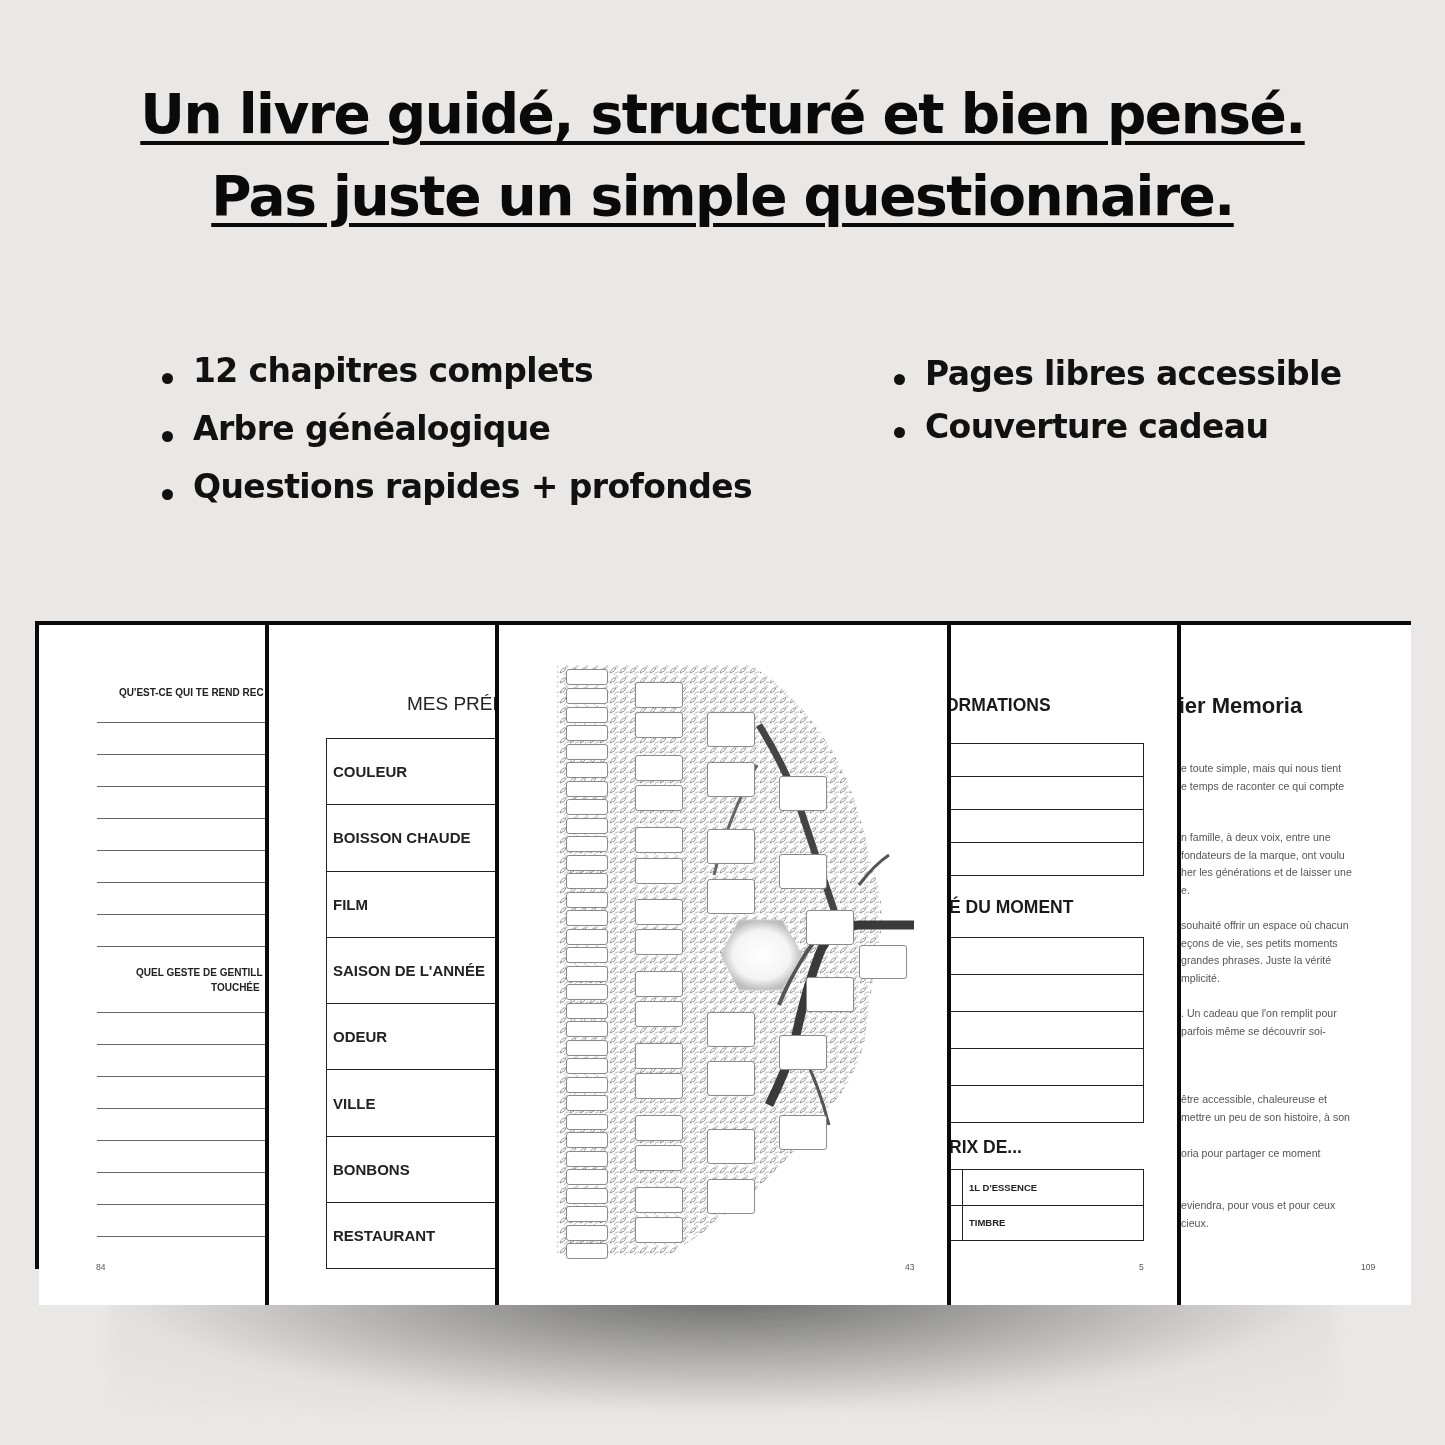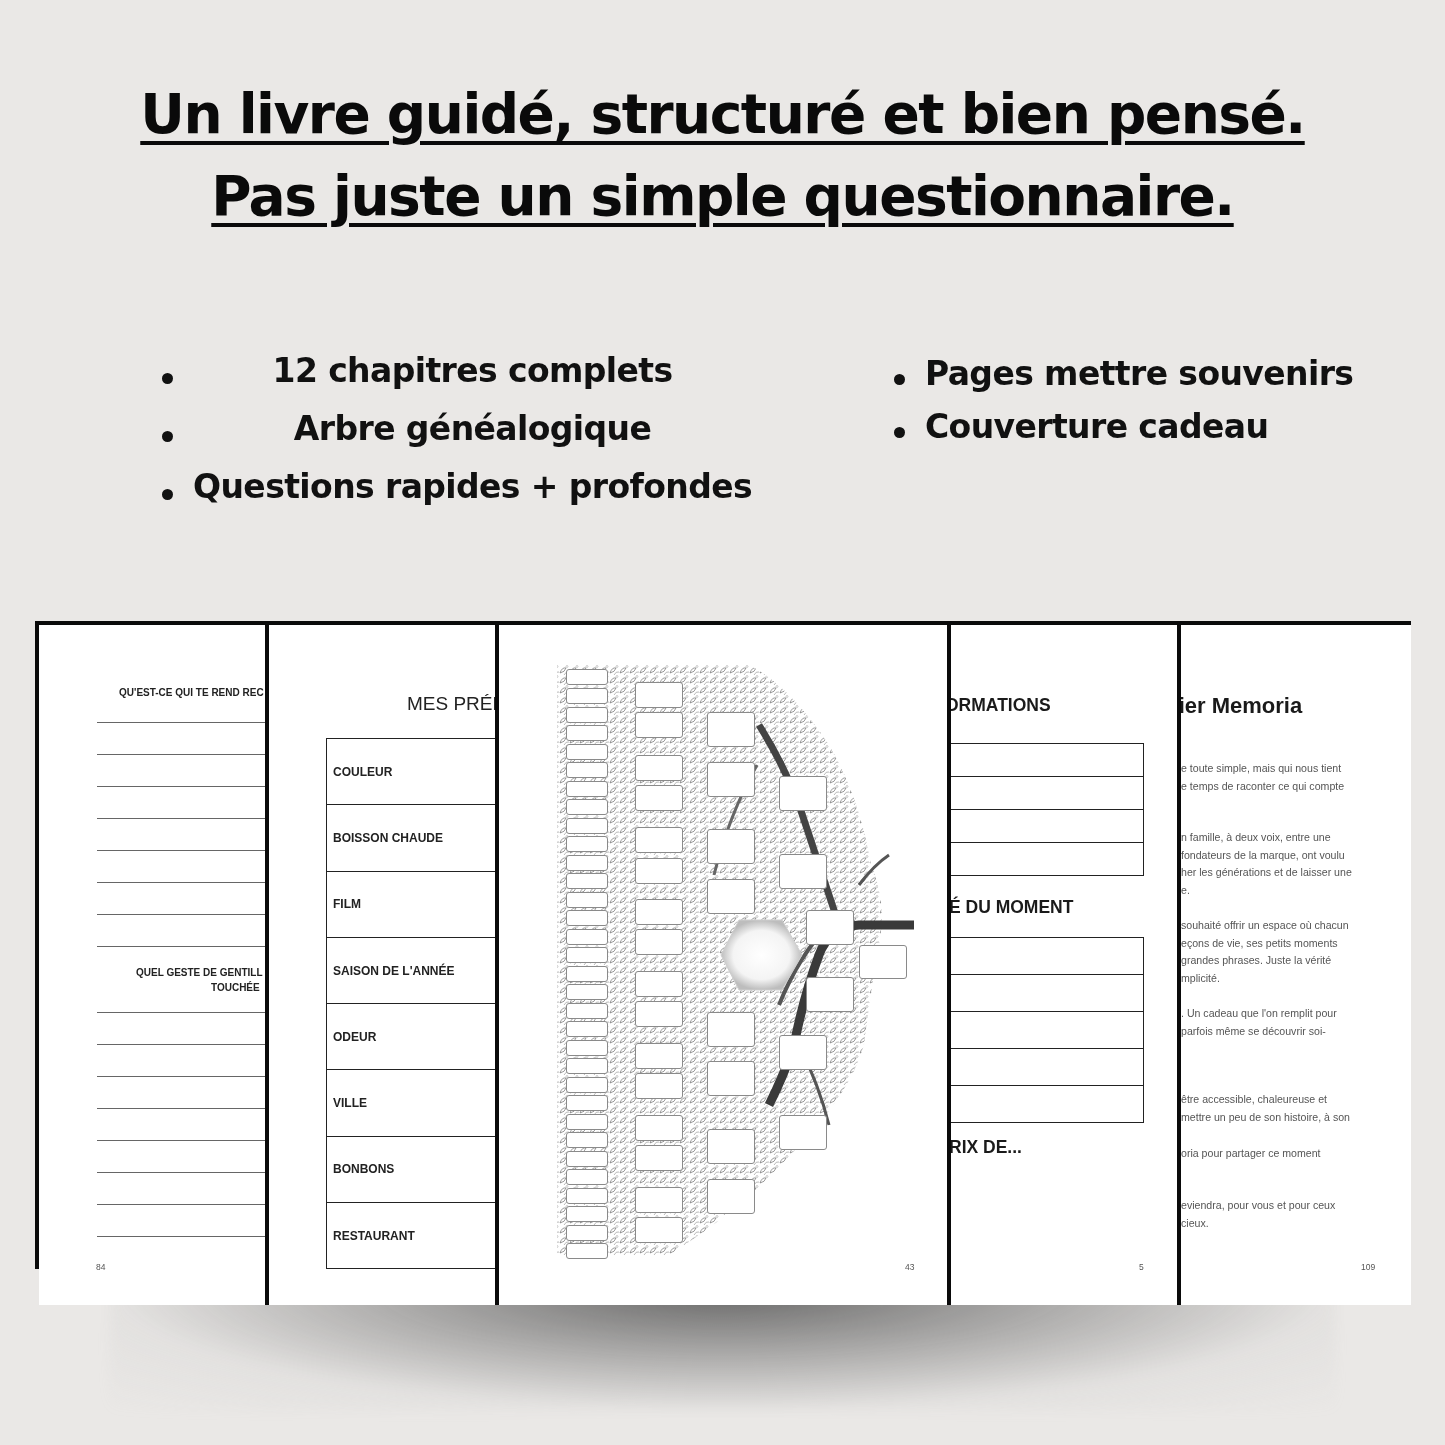--- a/index.html
+++ b/index.html
@@ -43,21 +43,21 @@
   }
   .bullets li .dot {
     position: absolute;
     left: 2px; top: 50%;
     width: 11px; height: 11px;
     margin-top: -4px;
     background: #111;
     border-radius: 50%;
   }
   .bullets.left { left: 160px; top: 348px; }
-  .bullets.left li { height: 58px; line-height: 46px; text-align: center; }
+  .bullets.left li { height: 58px; line-height: 46px; }
   .bullets.right { left: 892px; top: 352px; }
   .bullets.right li { height: 52.5px; line-height: 44px; }
 
   
   .shadow {
     position: absolute;
     left: 110px; top: 1290px;
     width: 1225px; height: 120px;
     background: radial-gradient(ellipse at 50% 0%, rgba(80,80,80,0.85) 0%, rgba(110,110,110,0.55) 35%, rgba(200,200,200,0.2) 70%, rgba(234,232,230,0) 100%);
     filter: blur(6px);
@@ -124,21 +124,21 @@
     border-top: 1.5px solid #222;
     border-left: 1.5px solid #222;
   }
   .pref-row {
     height: 66.3px;
     border-bottom: 1.5px solid #222;
     display: flex; align-items: center;
     padding-left: 6px;
     font-family: "Liberation Sans", sans-serif;
     font-weight: bold;
-    font-size: 12px;
+    font-size: 15px;
     color: #222;
     white-space: nowrap;
   }
 
   
   .tree-canvas { position: absolute; left: 0; top: 0; width: 452px; height: 680px; }
   .tbox {
     position: absolute;
     background: #fff;
     border: 1px solid #8a8a8a;
@@ -209,21 +209,21 @@
 
 <div class="headline l1">Un livre guidé, structuré et bien pensé.</div>
 <div class="headline l2">Pas juste un simple questionnaire.</div>
 
 <ul class="bullets left">
   <li><span class="dot"></span><span>12 chapitres complets</span></li>
   <li><span class="dot"></span><span>Arbre généalogique</span></li>
   <li><span class="dot"></span><span>Questions rapides + profondes</span></li>
 </ul>
 <ul class="bullets right">
-  <li><span class="dot"></span><span>Pages mettre souvenirs</span></li>
+  <li><span class="dot"></span><span>Pages libres accessible</span></li>
   <li><span class="dot"></span><span>Couverture cadeau</span></li>
 </ul>
 
 <div class="shadow"></div>
 
 <div class="strip">
 
   <div class="page p1">
     <div class="q" style="left:80px; top:62px;">QU'EST-CE QUI TE REND REC</div>
     <div class="rule" style="top:97px;"></div>
@@ -382,20 +382,30 @@
     </div>
     <div class="h4" style="left:-2px; top:272px;">É DU MOMENT</div>
     <div class="grid4" style="top:312px;">
       <div class="cell" style="height:37px;"></div>
       <div class="cell" style="height:37px;"></div>
       <div class="cell" style="height:37px;"></div>
       <div class="cell" style="height:37px;"></div>
       <div class="cell" style="height:37px;"></div>
     </div>
     <div class="h4" style="left:-2px; top:512px;">RIX DE...</div>
+    <div class="price-table">
+      <div class="price-row">
+        <div class="stub"></div>
+        <div class="lbl">1L D'ESSENCE</div>
+      </div>
+      <div class="price-row">
+        <div class="stub"></div>
+        <div class="lbl">TIMBRE</div>
+      </div>
+    </div>
     <div class="pnum" style="left:188px; top:637px;">5</div>
   </div>
 
   <div class="page p5">
     <div class="title">telier Memoria</div>
     <div class="para" style="top:135px;">
       <div>e toute simple, mais qui nous tient</div>
       <div>e temps de raconter ce qui compte</div>
     </div>
     <div class="para" style="top:292px;">

